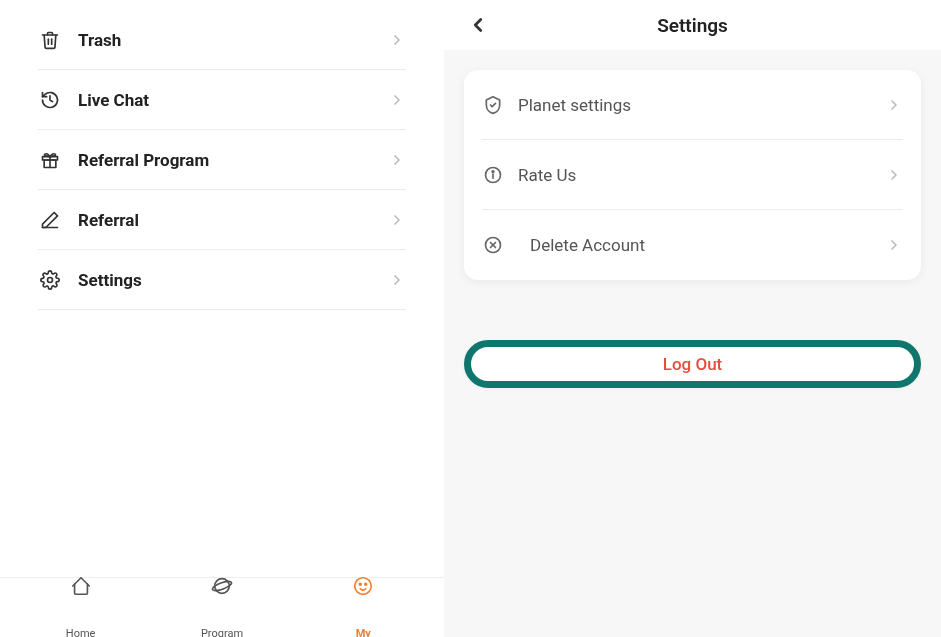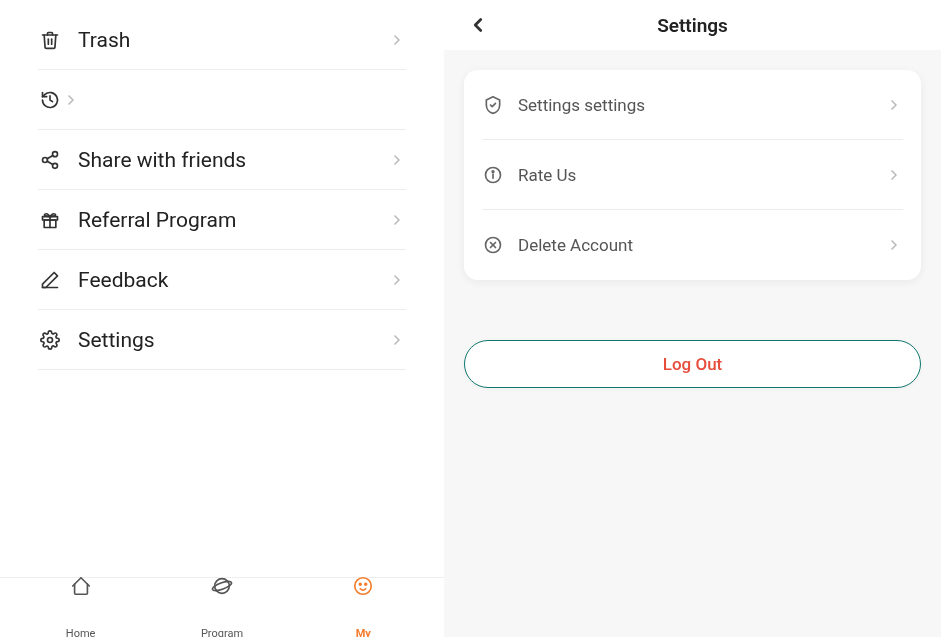--- a/index.html
+++ b/index.html
@@ -41,23 +41,24 @@
       width: 24px;
       height: 24px;
       display: flex;
       align-items: center;
       justify-content: center;
       color: #333;
       flex-shrink: 0;
     }
     .menu-item .label {
       margin-left: 16px;
-      font-size: 21px;
+      font-size: 17px;
       color: #222;
       flex: 1;
+      font-weight: bold;
     }
     .menu-item .chevron {
       width: 18px;
       height: 18px;
       color: #bbb;
       display:flex;
       align-items:center;
       justify-content:center;
     }
     .bottom-nav {
@@ -133,21 +134,21 @@
       padding: 0 18px;
       box-shadow: 0 2px 10px rgba(0,0,0,0.06);
     }
     .card-item {
       display: flex;
       align-items: center;
       height: 70px;
       border-bottom: 1px solid #ececec;
       cursor: pointer;
     }
-    .card-item:last-child { border-bottom: none; }
+    .card-item:last-child { border-bottom: none; gap: 12px; }
     .card-item .icon {
       width: 22px;
       height: 22px;
       display:flex;
       align-items:center;
       justify-content:center;
       color: #666;
     }
     .card-item .label {
       margin-left: 14px;
@@ -160,21 +161,21 @@
       height: 18px;
       color: #bbb;
       display:flex;
       align-items:center;
       justify-content:center;
     }
     .logout-btn {
       margin-top: 60px;
       height: 48px;
       background: #fff;
-      border: 1px solid #0f766e;
+      border: 7px solid #0f766e;
       border-radius: 24px;
       display: flex;
       align-items: center;
       justify-content: center;
       font-size: 17px;
       font-weight: 500;
       color: #e74c3c;
       cursor: pointer;
       box-shadow: 0 1px 4px rgba(0,0,0,0.04);
     }
@@ -205,44 +206,28 @@
     </div>
 
     <div class="menu-item">
       <span class="icon">
         <svg width="20" height="20" viewBox="0 0 24 24" fill="none" stroke="currentColor" stroke-width="2" stroke-linecap="round" stroke-linejoin="round">
             <path d="M3 12a9 9 0 1 0 3-6.7L3 8"></path>
             <polyline points="3 3 3 8 8 8"></polyline>
             <polyline points="12 7 12 12 15 14"></polyline>
           </svg>
       </span>
-      <span class="chevron">
-        <svg width="16" height="16" viewBox="0 0 24 24" fill="none" stroke="currentColor" stroke-width="2.5" stroke-linecap="round" stroke-linejoin="round">
-            <polyline points="9 18 15 12 9 6"></polyline>
-          </svg>
-      </span>
-    </div>
-
-    <div class="menu-item">
-      <span class="icon">
-        <svg width="20" height="20" viewBox="0 0 24 24" fill="none" stroke="currentColor" stroke-width="2" stroke-linecap="round" stroke-linejoin="round">
-            <circle cx="18" cy="5" r="3"></circle>
-            <circle cx="6" cy="12" r="3"></circle>
-            <circle cx="18" cy="19" r="3"></circle>
-            <line x1="8.6" y1="13.5" x2="15.4" y2="17.5"></line>
-            <line x1="15.4" y1="6.5" x2="8.6" y2="10.5"></line>
-          </svg>
-      </span>
-      <span class="label">Share with friends</span>
-      <span class="chevron">
-        <svg width="16" height="16" viewBox="0 0 24 24" fill="none" stroke="currentColor" stroke-width="2.5" stroke-linecap="round" stroke-linejoin="round">
-            <polyline points="9 18 15 12 9 6"></polyline>
-          </svg>
-      </span>
-    </div>
+      <span class="label">Live Chat</span>
+      <span class="chevron">
+        <svg width="16" height="16" viewBox="0 0 24 24" fill="none" stroke="currentColor" stroke-width="2.5" stroke-linecap="round" stroke-linejoin="round">
+            <polyline points="9 18 15 12 9 6"></polyline>
+          </svg>
+      </span>
+    </div>
+
 
 
     <div class="menu-item">
       <span class="icon">
         <svg width="20" height="20" viewBox="0 0 24 24" fill="none" stroke="currentColor" stroke-width="2" stroke-linecap="round" stroke-linejoin="round">
             <rect x="3" y="8" width="18" height="4"></rect>
             <rect x="5" y="12" width="14" height="9"></rect>
             <line x1="12" y1="8" x2="12" y2="21"></line>
             <path d="M12 8C12 8 9 3 6 5s6 3 6 3"></path>
             <path d="M12 8c0 0 3-5 6-3s-6 3-6 3"></path>
@@ -257,21 +242,21 @@
     </div>
 
 
     <div class="menu-item">
       <span class="icon">
         <svg width="20" height="20" viewBox="0 0 24 24" fill="none" stroke="currentColor" stroke-width="2" stroke-linecap="round" stroke-linejoin="round">
             <path d="M17 3l4 4L7 21H3v-4L17 3z"></path>
             <line x1="3" y1="21" x2="21" y2="21"></line>
           </svg>
       </span>
-      <span class="label">Feedback</span>
+      <span class="label">Referral</span>
       <span class="chevron">
         <svg width="16" height="16" viewBox="0 0 24 24" fill="none" stroke="currentColor" stroke-width="2.5" stroke-linecap="round" stroke-linejoin="round">
             <polyline points="9 18 15 12 9 6"></polyline>
           </svg>
       </span>
     </div>
 
     <div class="menu-item">
       <span class="icon">
         <svg width="20" height="20" viewBox="0 0 24 24" fill="none" stroke="currentColor" stroke-width="2" stroke-linecap="round" stroke-linejoin="round">
@@ -343,21 +328,21 @@
 
     <div class="card">
 
       <div class="card-item">
         <span class="icon">
           <svg width="20" height="20" viewBox="0 0 24 24" fill="none" stroke="currentColor" stroke-width="2" stroke-linecap="round" stroke-linejoin="round">
               <path d="M12 2l8 4v6c0 5-3.5 9-8 10-4.5-1-8-5-8-10V6l8-4z"></path>
               <polyline points="9 12 11 14 15 10"></polyline>
             </svg>
         </span>
-        <span class="label">Settings settings</span>
+        <span class="label">Planet settings</span>
         <span class="chevron">
           <svg width="16" height="16" viewBox="0 0 24 24" fill="none" stroke="currentColor" stroke-width="2.5" stroke-linecap="round" stroke-linejoin="round">
               <polyline points="9 18 15 12 9 6"></polyline>
             </svg>
         </span>
       </div>
 
       <div class="card-item">
         <span class="icon">
           <svg width="20" height="20" viewBox="0 0 24 24" fill="none" stroke="currentColor" stroke-width="2" stroke-linecap="round" stroke-linejoin="round">

